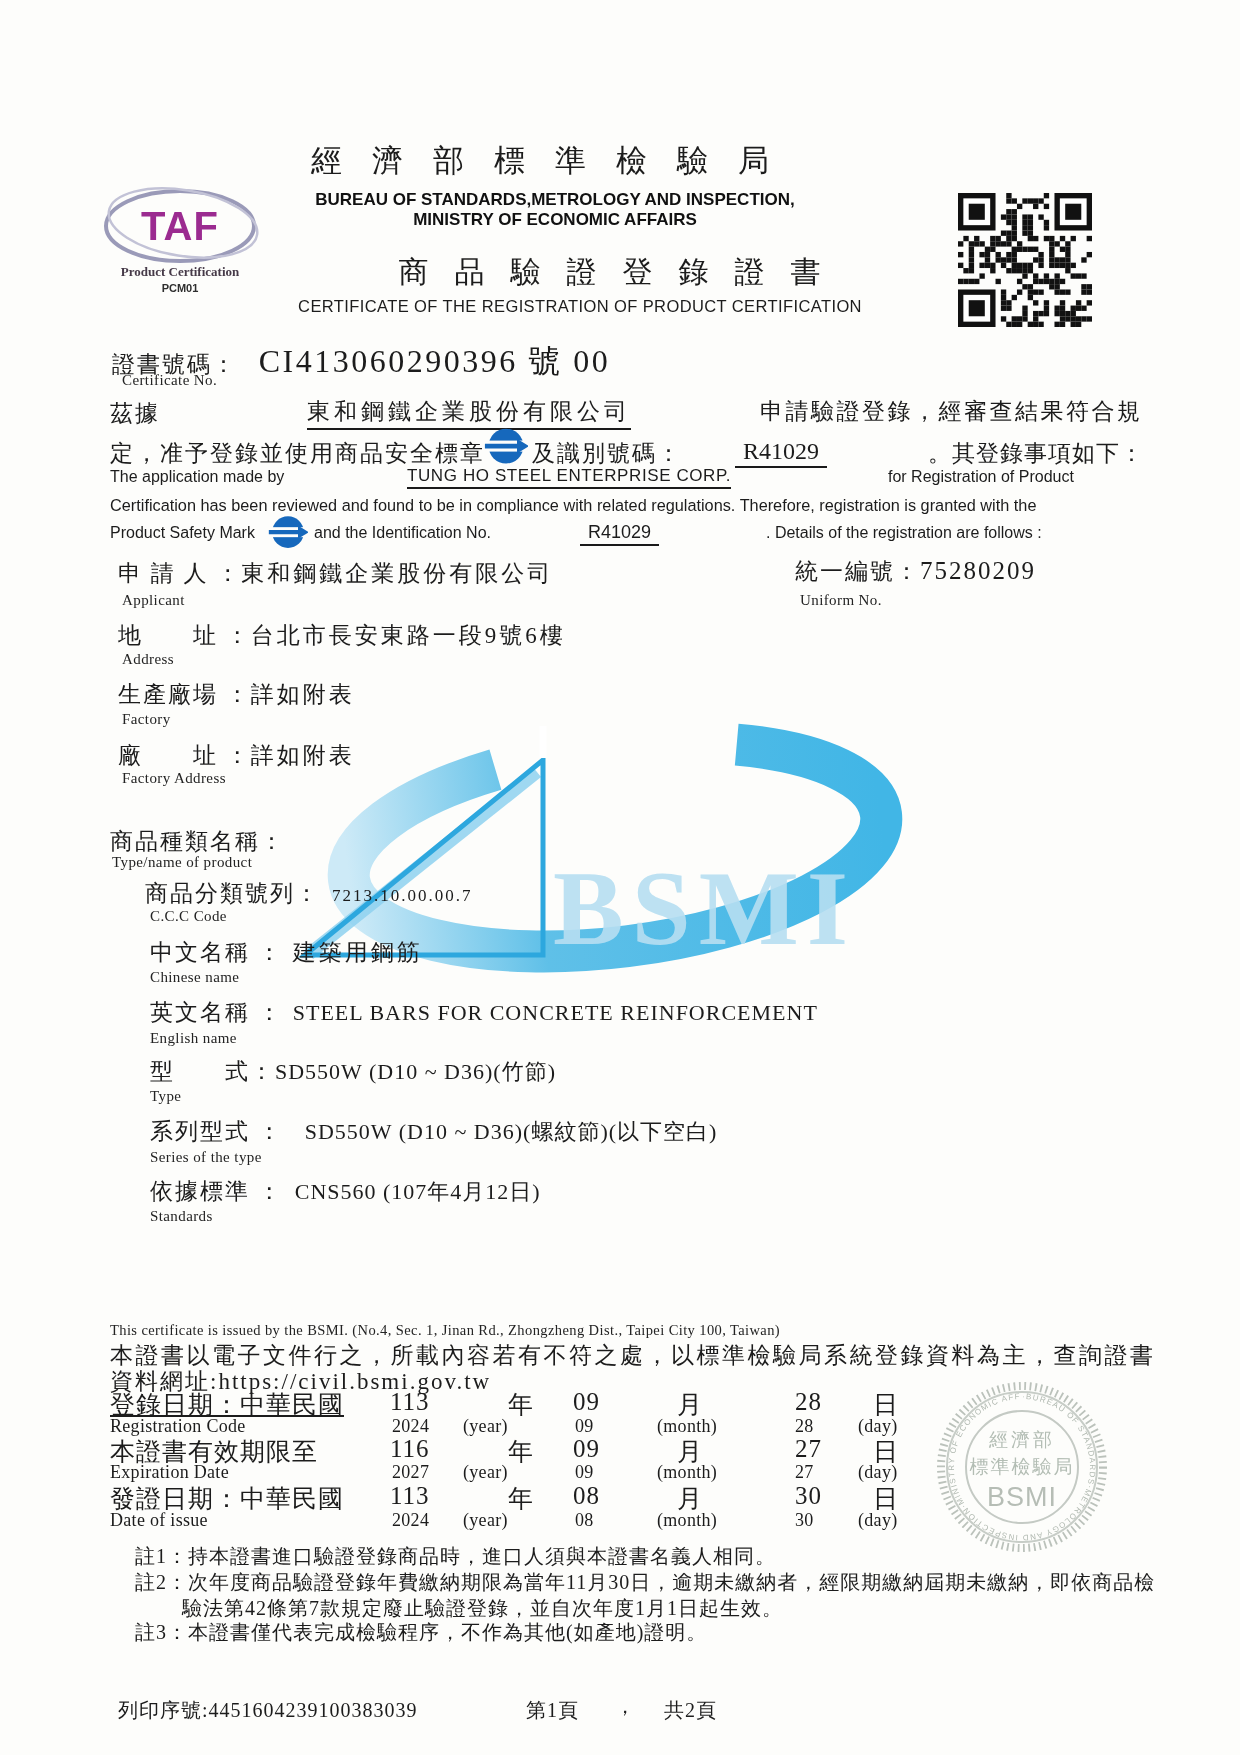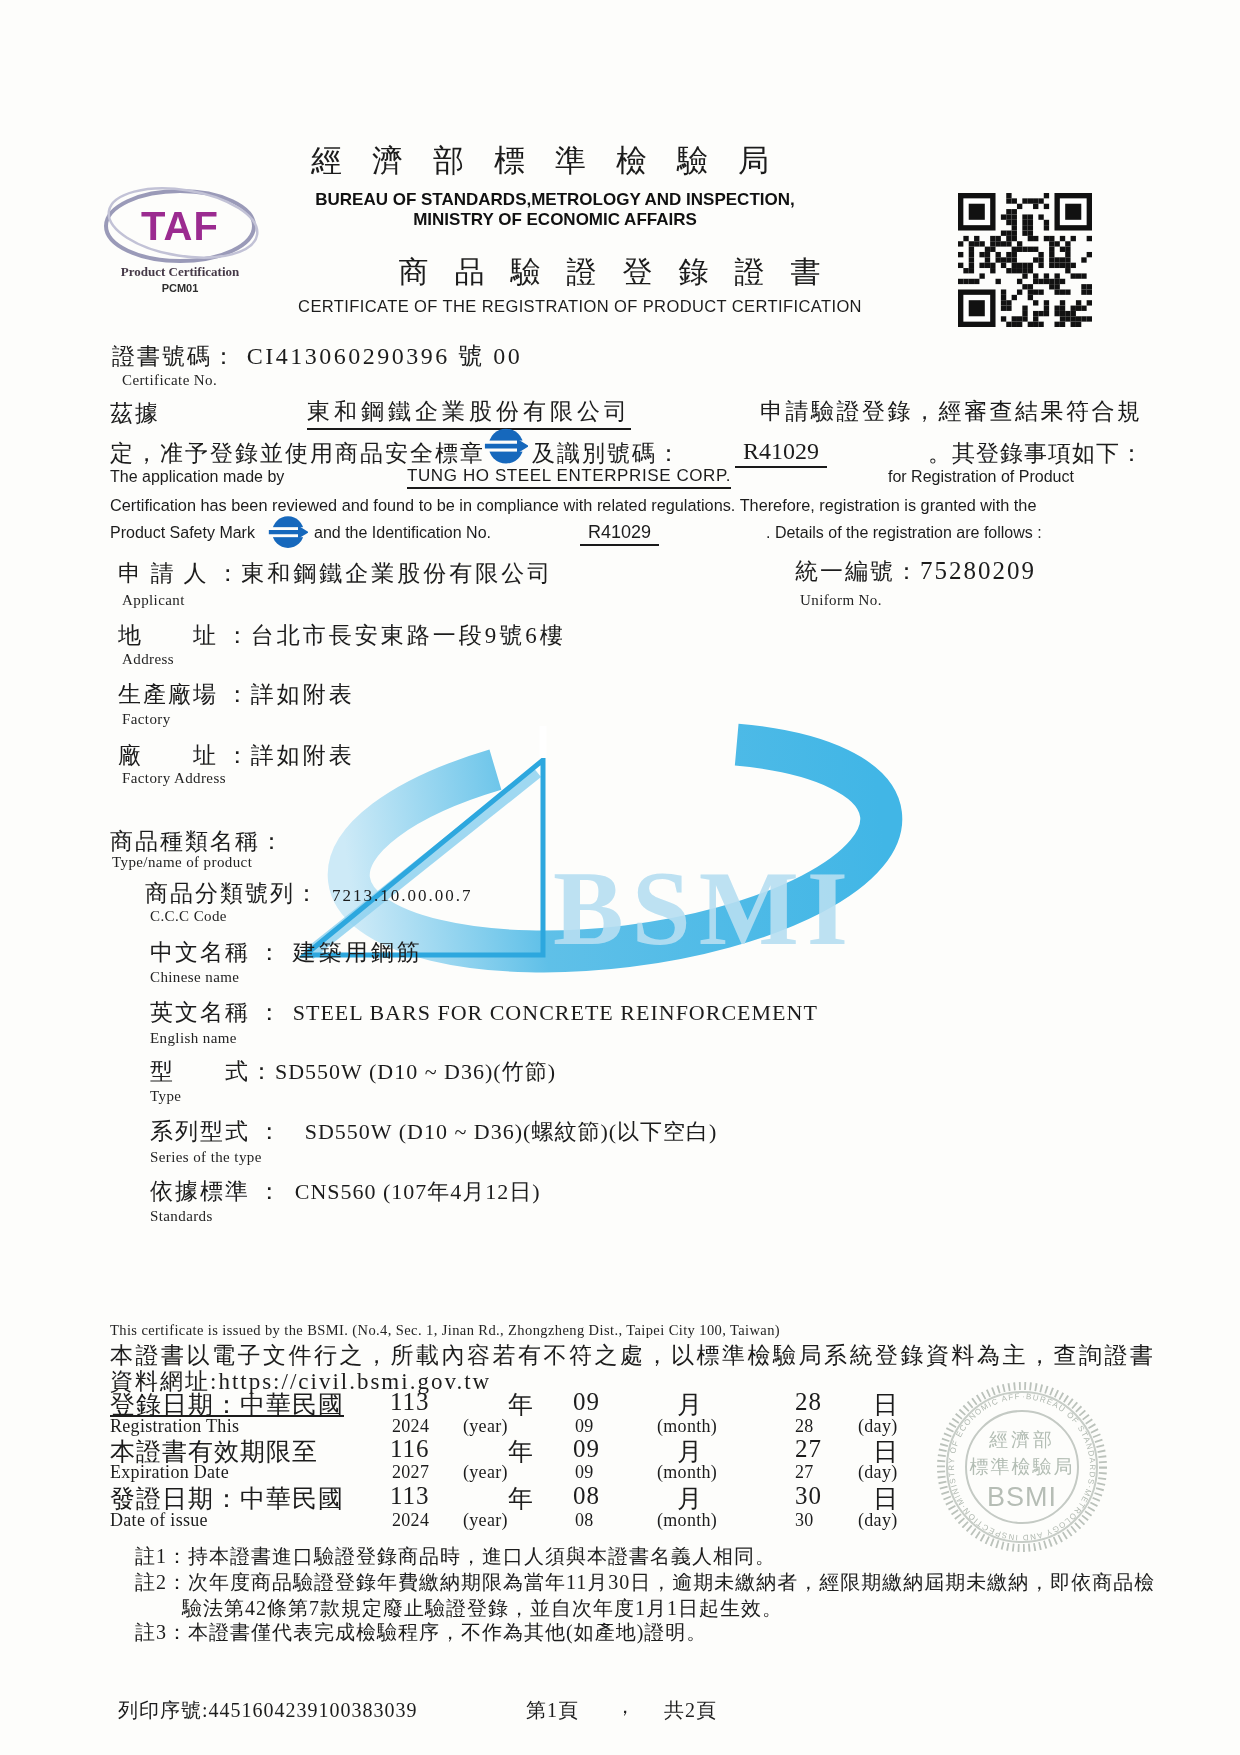--- a/index.html
+++ b/index.html
@@ -262,21 +262,21 @@
         <rect x="19" y="1" width="5" height="5" fill="#fff"></rect>
         <rect x="20" y="2" width="3" height="3"></rect>
         <rect x="0" y="18" width="7" height="7"></rect>
         <rect x="1" y="19" width="5" height="5" fill="#fff"></rect>
         <rect x="2" y="20" width="3" height="3"></rect>
       </g>
   </svg>
 
   <div class="abs zh" style="left:112px;top:340px;z-index:1;">
     <span>證書號碼：</span>
-    <span style="margin-left:2px;font-size:24px;letter-spacing:2.5px;">CI413060290396 號 00</span>
+    <span style="margin-left:14px;font-size:32px;letter-spacing:2.5px;">CI413060290396 號 00</span>
   </div>
   <div class="abs sub" style="left:122px;top:372px;z-index:1;">Certificate No.</div>
 
   <div class="abs zh" style="left:110px;top:398px;z-index:1;">茲據</div>
   <div class="abs zh u" style="left:307px;top:396px;letter-spacing:4px;z-index:1;">東和鋼鐵企業股份有限公司</div>
   <div class="abs zh" style="left:760px;top:396px;letter-spacing:2.5px;z-index:1;">申請驗證登錄，經審查結果符合規</div>
 
   <div class="abs zh" style="left:110px;top:438px;z-index:1;">定，准予登錄並使用商品安全標章</div>
   <svg class="abs" style="left:484px;top:426px;z-index:1;" width="44" height="42" viewBox="0 0 48 44">
     <circle cx="24" cy="21" r="19" fill="#1668bc"></circle>
@@ -369,21 +369,21 @@
   <div class="abs datezh" style="left:0;top:1388px;width:1240px;z-index:1;">
     <span class="abs" style="left:110px;text-decoration:underline;">登錄日期：中華民國</span>
     <span class="abs" style="left:390px;">113</span>
     <span class="abs" style="left:508px;">年</span>
     <span class="abs" style="left:573px;">09</span>
     <span class="abs" style="left:677px;">月</span>
     <span class="abs" style="left:795px;">28</span>
     <span class="abs" style="left:873px;">日</span>
   </div>
   <div class="abs dateen" style="left:0;top:1416px;width:1240px;z-index:1;">
-    <span class="abs" style="left:110px;">Registration This</span>
+    <span class="abs" style="left:110px;">Registration Code</span>
     <span class="abs" style="left:392px;">2024</span>
     <span class="abs" style="left:463px;">(year)</span>
     <span class="abs" style="left:575px;">09</span>
     <span class="abs" style="left:657px;">(month)</span>
     <span class="abs" style="left:795px;">28</span>
     <span class="abs" style="left:858px;">(day)</span>
   </div>
 
   <div class="abs datezh" style="left:0;top:1435px;width:1240px;z-index:1;">
     <span class="abs" style="left:110px;">本證書有效期限至</span>

